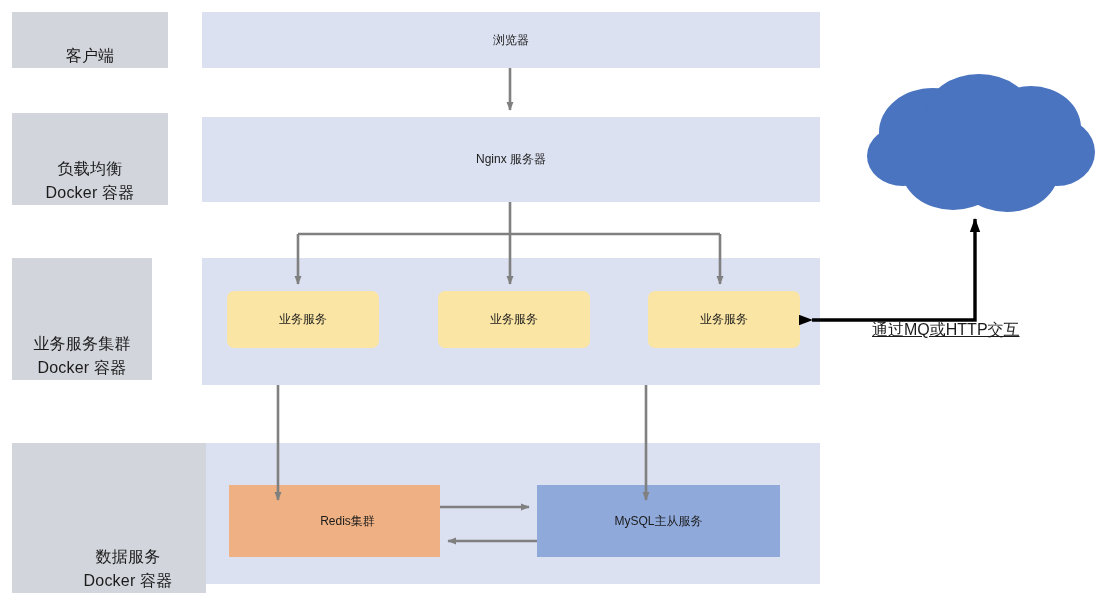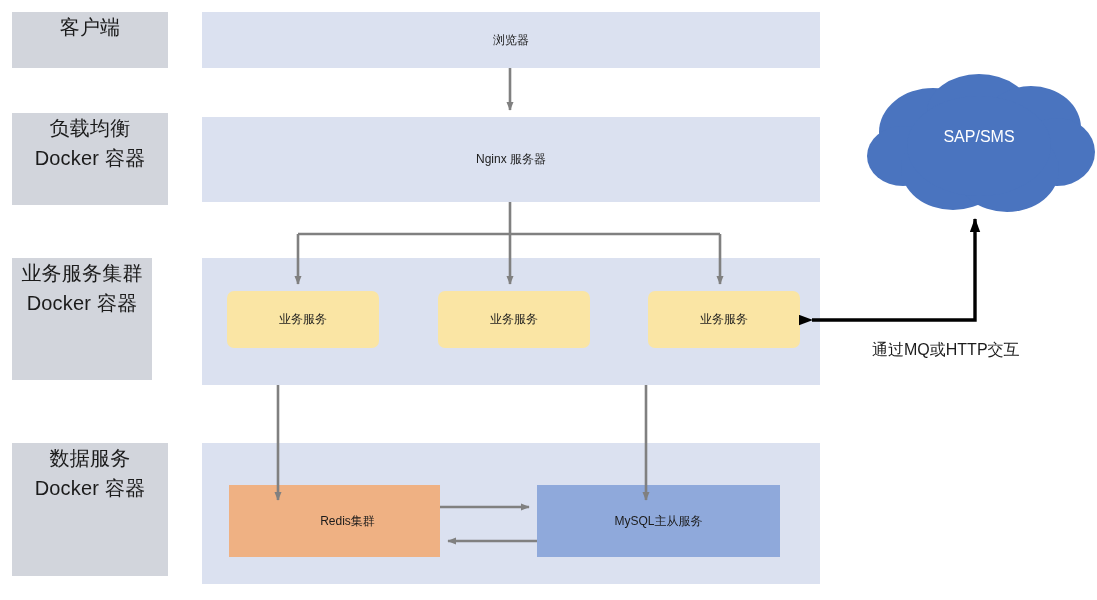--- a/index.html
+++ b/index.html
@@ -16,25 +16,25 @@
   .band{
     position:absolute;
     background:#dbe1f0;
   }
 
   
   .tier-label{
     position:absolute;
     background:#d2d5dc;
     display:flex;
-    align-items:flex-start;
+    align-items:flex-end;
     justify-content:center;
     text-align:center;
     color:#1b1b1b;
-    font-size:20px;
+    font-size:16px;
     line-height:1.5;
     letter-spacing:.2px;
   }
   .tier-label .ln{display:block;}
 
   
   .node{
     position:absolute;
     display:flex;
     align-items:center;
@@ -94,21 +94,21 @@
     </div>
   </div>
 
   <div class="tier-label" style="left:12px;top:258px;width:140px;height:122px;">
     <div>
       <span class="ln">业务服务集群</span>
       <span class="ln">Docker 容器</span>
     </div>
   </div>
 
-  <div class="tier-label" style="left:12px;top:443px;width:156px;height:133px;">
+  <div class="tier-label" style="left:12px;top:443px;width:156px;height:150px;padding-left:38px;">
     <div>
       <span class="ln">数据服务</span>
       <span class="ln">Docker 容器</span>
     </div>
   </div>
 
   <div class="node plain" style="left:202px;top:12px;width:618px;height:56px;">
     <span>浏览器</span>
   </div>
 
@@ -143,23 +143,22 @@
         <ellipse cx="118" cy="42" rx="52" ry="38"></ellipse>
         <ellipse cx="170" cy="58" rx="50" ry="42"></ellipse>
         <ellipse cx="196" cy="82" rx="38" ry="34"></ellipse>
         <ellipse cx="42" cy="86" rx="36" ry="30"></ellipse>
         <ellipse cx="92" cy="98" rx="52" ry="42"></ellipse>
         <ellipse cx="146" cy="100" rx="52" ry="42"></ellipse>
         <ellipse cx="118" cy="76" rx="72" ry="50"></ellipse>
       </g>
     </svg>
   </div>
-  <div id="cloud-label">SAP/SMS</div>
 
-  <div class="caption" style="left:872px;top:340px;">通过MQ或HTTP交互</div>
+  <div class="caption" style="left:872px;top:320px;text-decoration:underline;">通过MQ或HTTP交互</div>
 
   <svg id="wires">
     <defs>
       <marker id="ahGrey" markerWidth="10" markerHeight="10" refX="8.2" refY="3.6" orient="auto" markerUnits="userSpaceOnUse">
         <path d="M0,0 L9,3.6 L0,7.2 z" fill="#808080"></path>
       </marker>
       <marker id="ahBlack" markerWidth="16" markerHeight="14" refX="13" refY="5.2" orient="auto" markerUnits="userSpaceOnUse">
         <path d="M0,0 L14,5.2 L0,10.4 z" fill="#000000"></path>
       </marker>
     </defs>

